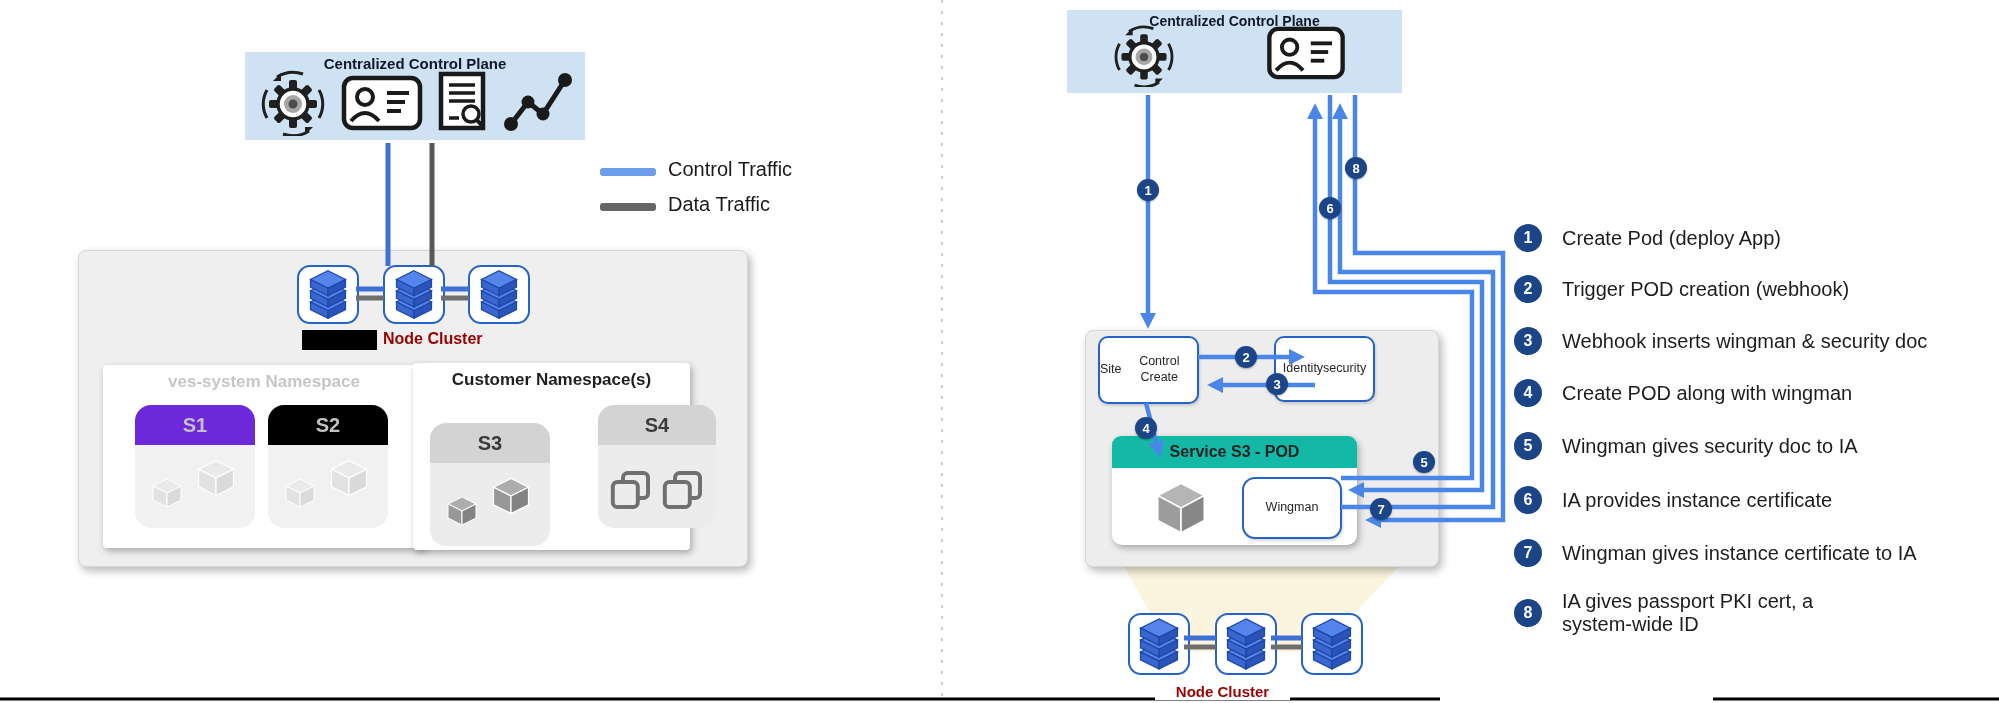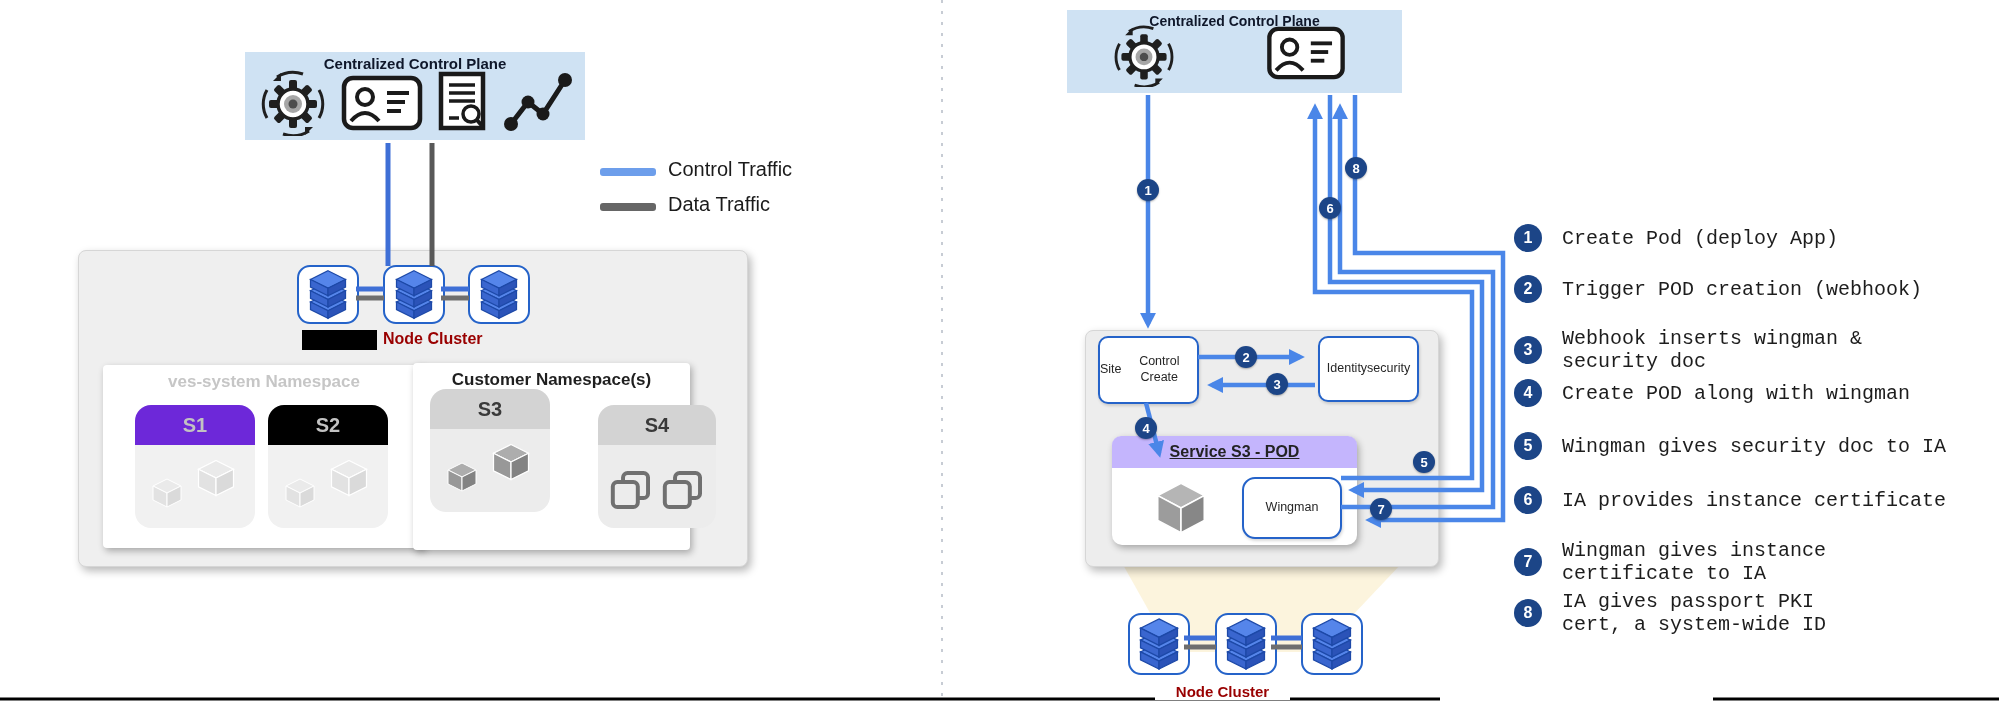--- a/index.html
+++ b/index.html
@@ -28,24 +28,24 @@
             font-size:12.5px;color:#262626;line-height:1.25;text-align:center;
             box-shadow:1px 2px 3px rgba(0,0,0,.15);}
   
   .badge{position:absolute;width:22px;height:22px;border-radius:50%;background:#1c4587;
          color:#fff;font-weight:bold;font-size:13px;display:flex;align-items:center;
          justify-content:center;box-shadow:0 1px 2px rgba(0,0,0,.3);}
   .step-row{position:absolute;display:flex;align-items:center;gap:20px;}
   .step-badge{width:28px;height:28px;border-radius:50%;background:#1c4587;color:#fff;
               font-weight:bold;font-size:16px;display:flex;align-items:center;
               justify-content:center;flex:0 0 28px;}
-  .step-text{font-size:20px;color:#1d1d1d;line-height:1.15;max-width:400px;font-family:Liberation Mono, monospace;}
+  .step-text{font-size:20px;color:#1d1d1d;line-height:1.15;max-width:400px;}
   .legend-label{font-size:20px;color:#1b1b1b;}
-  .pod-head{height:32px;background:#c4b5fd;border-radius:9px 9px 0 0;display:flex;
-            align-items:center;justify-content:center;font-weight:bold;font-size:16px;color:#232323;text-decoration:underline;}
+  .pod-head{height:32px;background:#14b8a6;border-radius:9px 9px 0 0;display:flex;
+            align-items:center;justify-content:center;font-weight:bold;font-size:16px;color:#232323;}
 </style>
 </head>
 <body>
 
 <div id="canvas">
 
   <svg class="layer" width="1999" height="703">
     <line x1="942" y1="0" x2="942" y2="703" stroke="#c7ccd4" stroke-width="2" stroke-dasharray="3 8"></line>
     <polygon points="1122,563 1402,563 1318,652 1172,652" fill="#fcf3d9" opacity="0.9"></polygon>
     <line x1="0" y1="699" x2="1440" y2="699" stroke="#000" stroke-width="3"></line>
@@ -205,21 +205,21 @@
             <polygon points="6,13 20,20 20,34 6,27" fill="#e2e2e2" stroke="#fff"></polygon>
             <polygon points="20,20 34,13 34,27 20,34" fill="#dadada" stroke="#fff"></polygon>
         </svg>
       </div>
     </div>
   </div>
 
   <div class="abs white-panel" style="left:413px;top:363px;width:277px;height:187px;">
     <div class="ns-title abs" style="top:7px;color:#1f1f1f;">Customer Namespace(s)</div>
 
-    <div class="abs svc-card" style="left:17px;top:26px;width:120px;height:123px;">
+    <div class="abs svc-card" style="left:17px;top:60px;width:120px;height:123px;">
       <div class="svc-head" style="background:#d3d3d3;color:#3a3a3a;">S3</div>
       <div class="svc-body" style="background:#ececec;">
         <svg class="abs" style="left:12px;top:28px;" width="40" height="40" viewBox="0 0 40 40">
           <polygon points="20,6 34,13 20,20 6,13" fill="#adadad" stroke="#fff"></polygon>
             <polygon points="6,13 20,20 20,34 6,27" fill="#989898" stroke="#fff"></polygon>
             <polygon points="20,20 34,13 34,27 20,34" fill="#838383" stroke="#fff"></polygon>
         </svg>
         <svg class="abs" style="left:56px;top:8px;" width="50" height="50" viewBox="0 0 40 40">
           <polygon points="20,6 34,13 20,20 6,13" fill="#adadad" stroke="#fff"></polygon>
             <polygon points="6,13 20,20 20,34 6,27" fill="#989898" stroke="#fff"></polygon>
@@ -275,21 +275,21 @@
       <line x1="46" y1="18" x2="68" y2="18" stroke="#1a1a1a" stroke-width="4"></line>
       <line x1="46" y1="27" x2="64" y2="27" stroke="#1a1a1a" stroke-width="4"></line>
       <line x1="46" y1="36" x2="60" y2="36" stroke="#1a1a1a" stroke-width="4"></line>
     </svg>
   </div>
 
   <div class="abs blue-box" style="left:1098px;top:336px;width:97px;height:64px;">
     <span>Site</span>
     <span>Control Create</span>
   </div>
-  <div class="abs blue-box" style="left:1318px;top:336px;width:97px;height:62px;">
+  <div class="abs blue-box" style="left:1274px;top:336px;width:97px;height:62px;">
     <span>Identity</span>
     <span>security</span>
   </div>
 
   <div class="abs white-panel" style="left:1112px;top:436px;width:245px;height:109px;border-radius:10px;">
     <div class="pod-head">Service S3 - POD</div>
     <svg class="abs" style="left:38px;top:40px;" width="62" height="64" viewBox="0 0 40 40">
       <polygon points="20,4 35,12 20,20 5,12" fill="#b5b5b5" stroke="#fff"></polygon>
         <polygon points="5,12 20,20 20,36 5,28" fill="#9c9c9c" stroke="#fff"></polygon>
         <polygon points="20,20 35,12 35,28 20,36" fill="#878787" stroke="#fff"></polygon>

